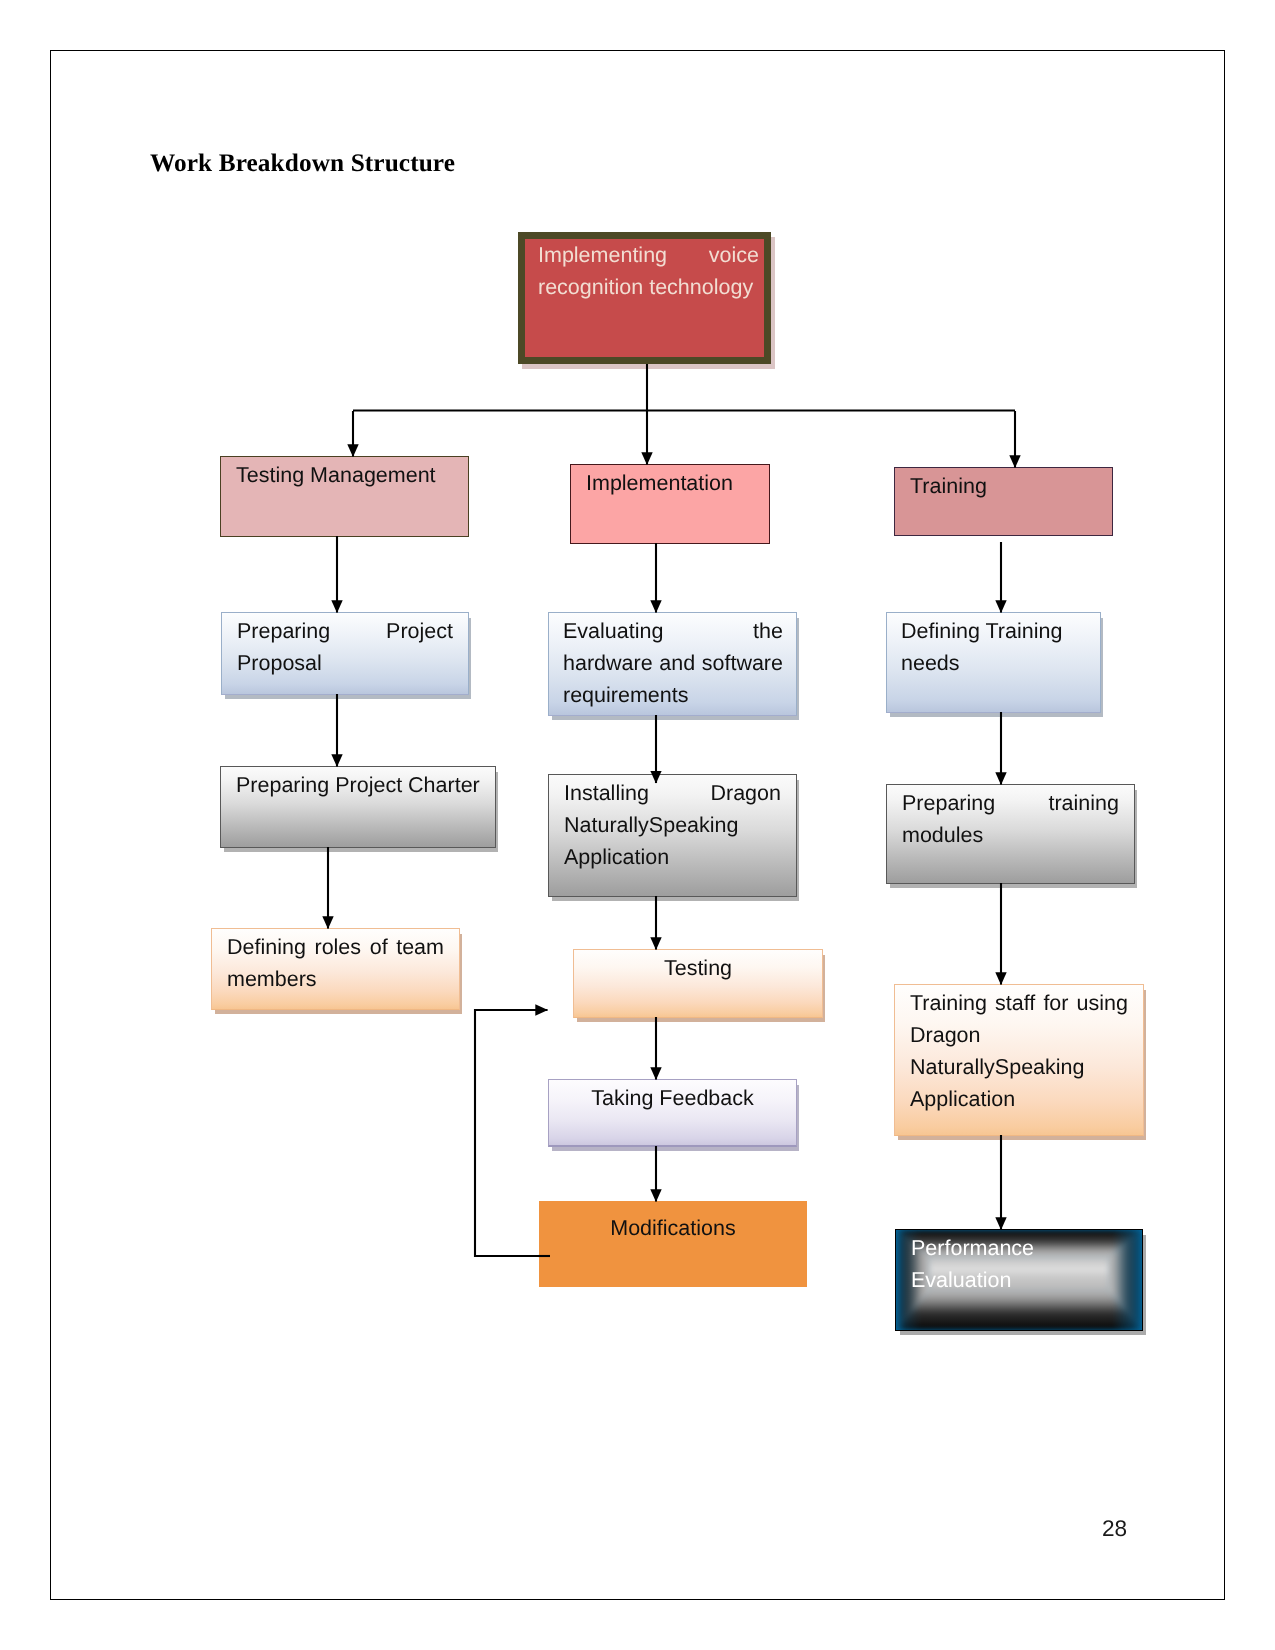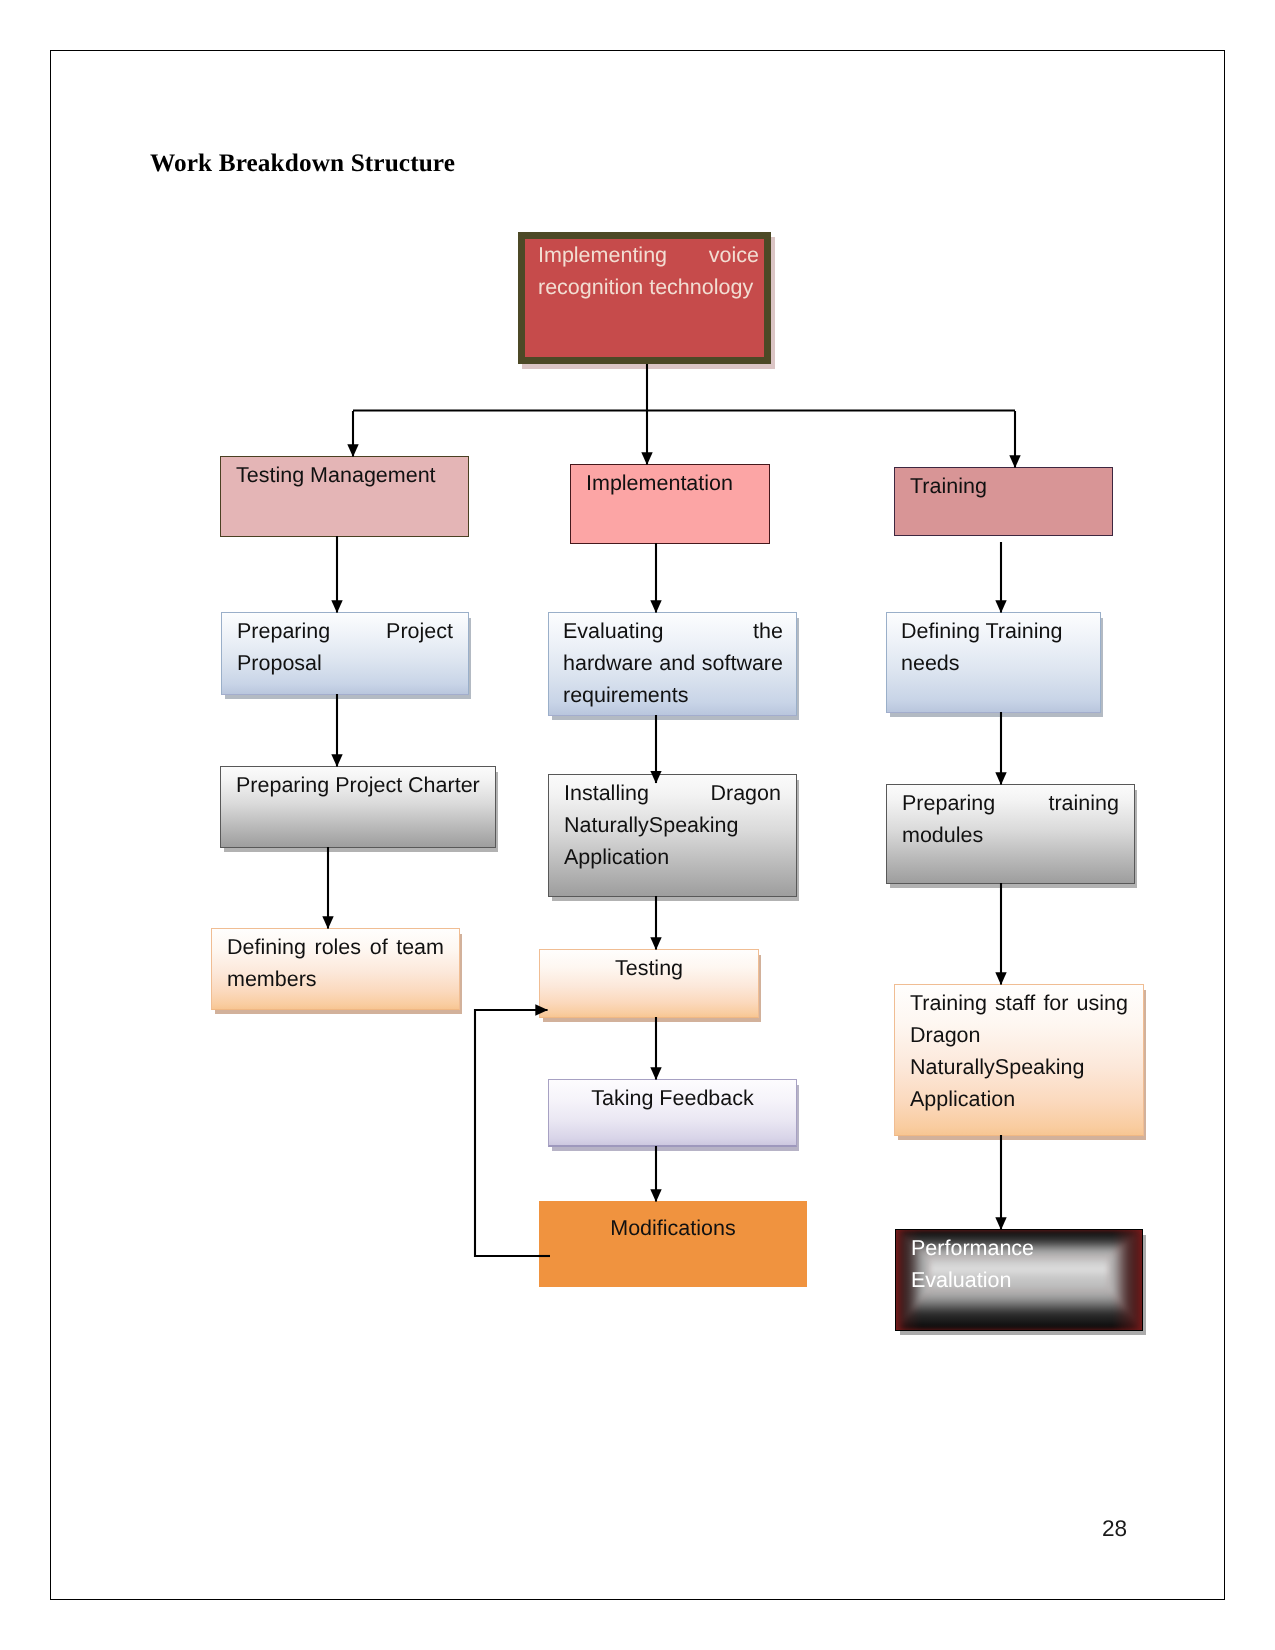--- a/index.html
+++ b/index.html
@@ -43,21 +43,21 @@
 
   
   .lav{background:linear-gradient(180deg,#fdfcfe 0%,#f6f4fa 30%,#eae7f3 62%,#d8d4e8 90%,#cdc8e0 100%);
        border:1px solid #a7a1c3;border-bottom:2px solid #9e98bd;
        box-shadow:3px 5px 0 -1px rgba(160,155,180,.76);}
 
   
   .orange{background:#f0933f;border:none;}
 
   
-  .black{background:#7f1d1d;border:1px solid #000;color:#fff;
+  .black{background:#0369a1;border:1px solid #000;color:#fff;
          box-shadow:4px 5px 0 -1px rgba(150,150,150,.80);}
   .black .bevel{position:absolute;left:0;top:0;right:0;bottom:0;pointer-events:none;overflow:hidden;filter:blur(2.4px);}
   .black .bevel svg{display:block;width:100%;height:100%;}
   .black .txt{position:relative;z-index:2;}
 
   svg#edges,svg#edges-top{position:absolute;left:0;top:0;width:1275px;height:1650px;overflow:visible;pointer-events:none;}
 </style>
 </head>
 <body>
 
@@ -95,21 +95,21 @@
   <div class="node gray" style="left:548px;top:774px;width:249px;height:123px;">
       <span class="txt">Installing Dragon NaturallySpeaking Application</span>
     </div>
   <div class="node gray" style="left:886px;top:784px;width:249px;height:100px;">
       <span class="txt">Preparing training modules</span>
     </div>
 
   <div class="node peach" style="left:211px;top:928px;width:249px;height:82px;">
       <span class="txt">Defining roles of team members</span>
     </div>
-  <div class="node peach" style="left:539px;top:949px;width:220px;height:69px;">
+  <div class="node peach" style="left:573px;top:949px;width:250px;height:69px;">
       <span class="txt ctr">Testing</span>
     </div>
   <div class="node peach" style="left:894px;top:984px;width:250px;height:152px;">
       <span class="txt">Training staff for using Dragon NaturallySpeaking Application</span>
     </div>
 
   <div class="node lav" style="left:548px;top:1079px;width:249px;height:68px;">
       <span class="txt ctr">Taking Feedback</span>
     </div>
   <div class="node orange" style="left:539px;top:1201px;width:268px;height:86px;">

